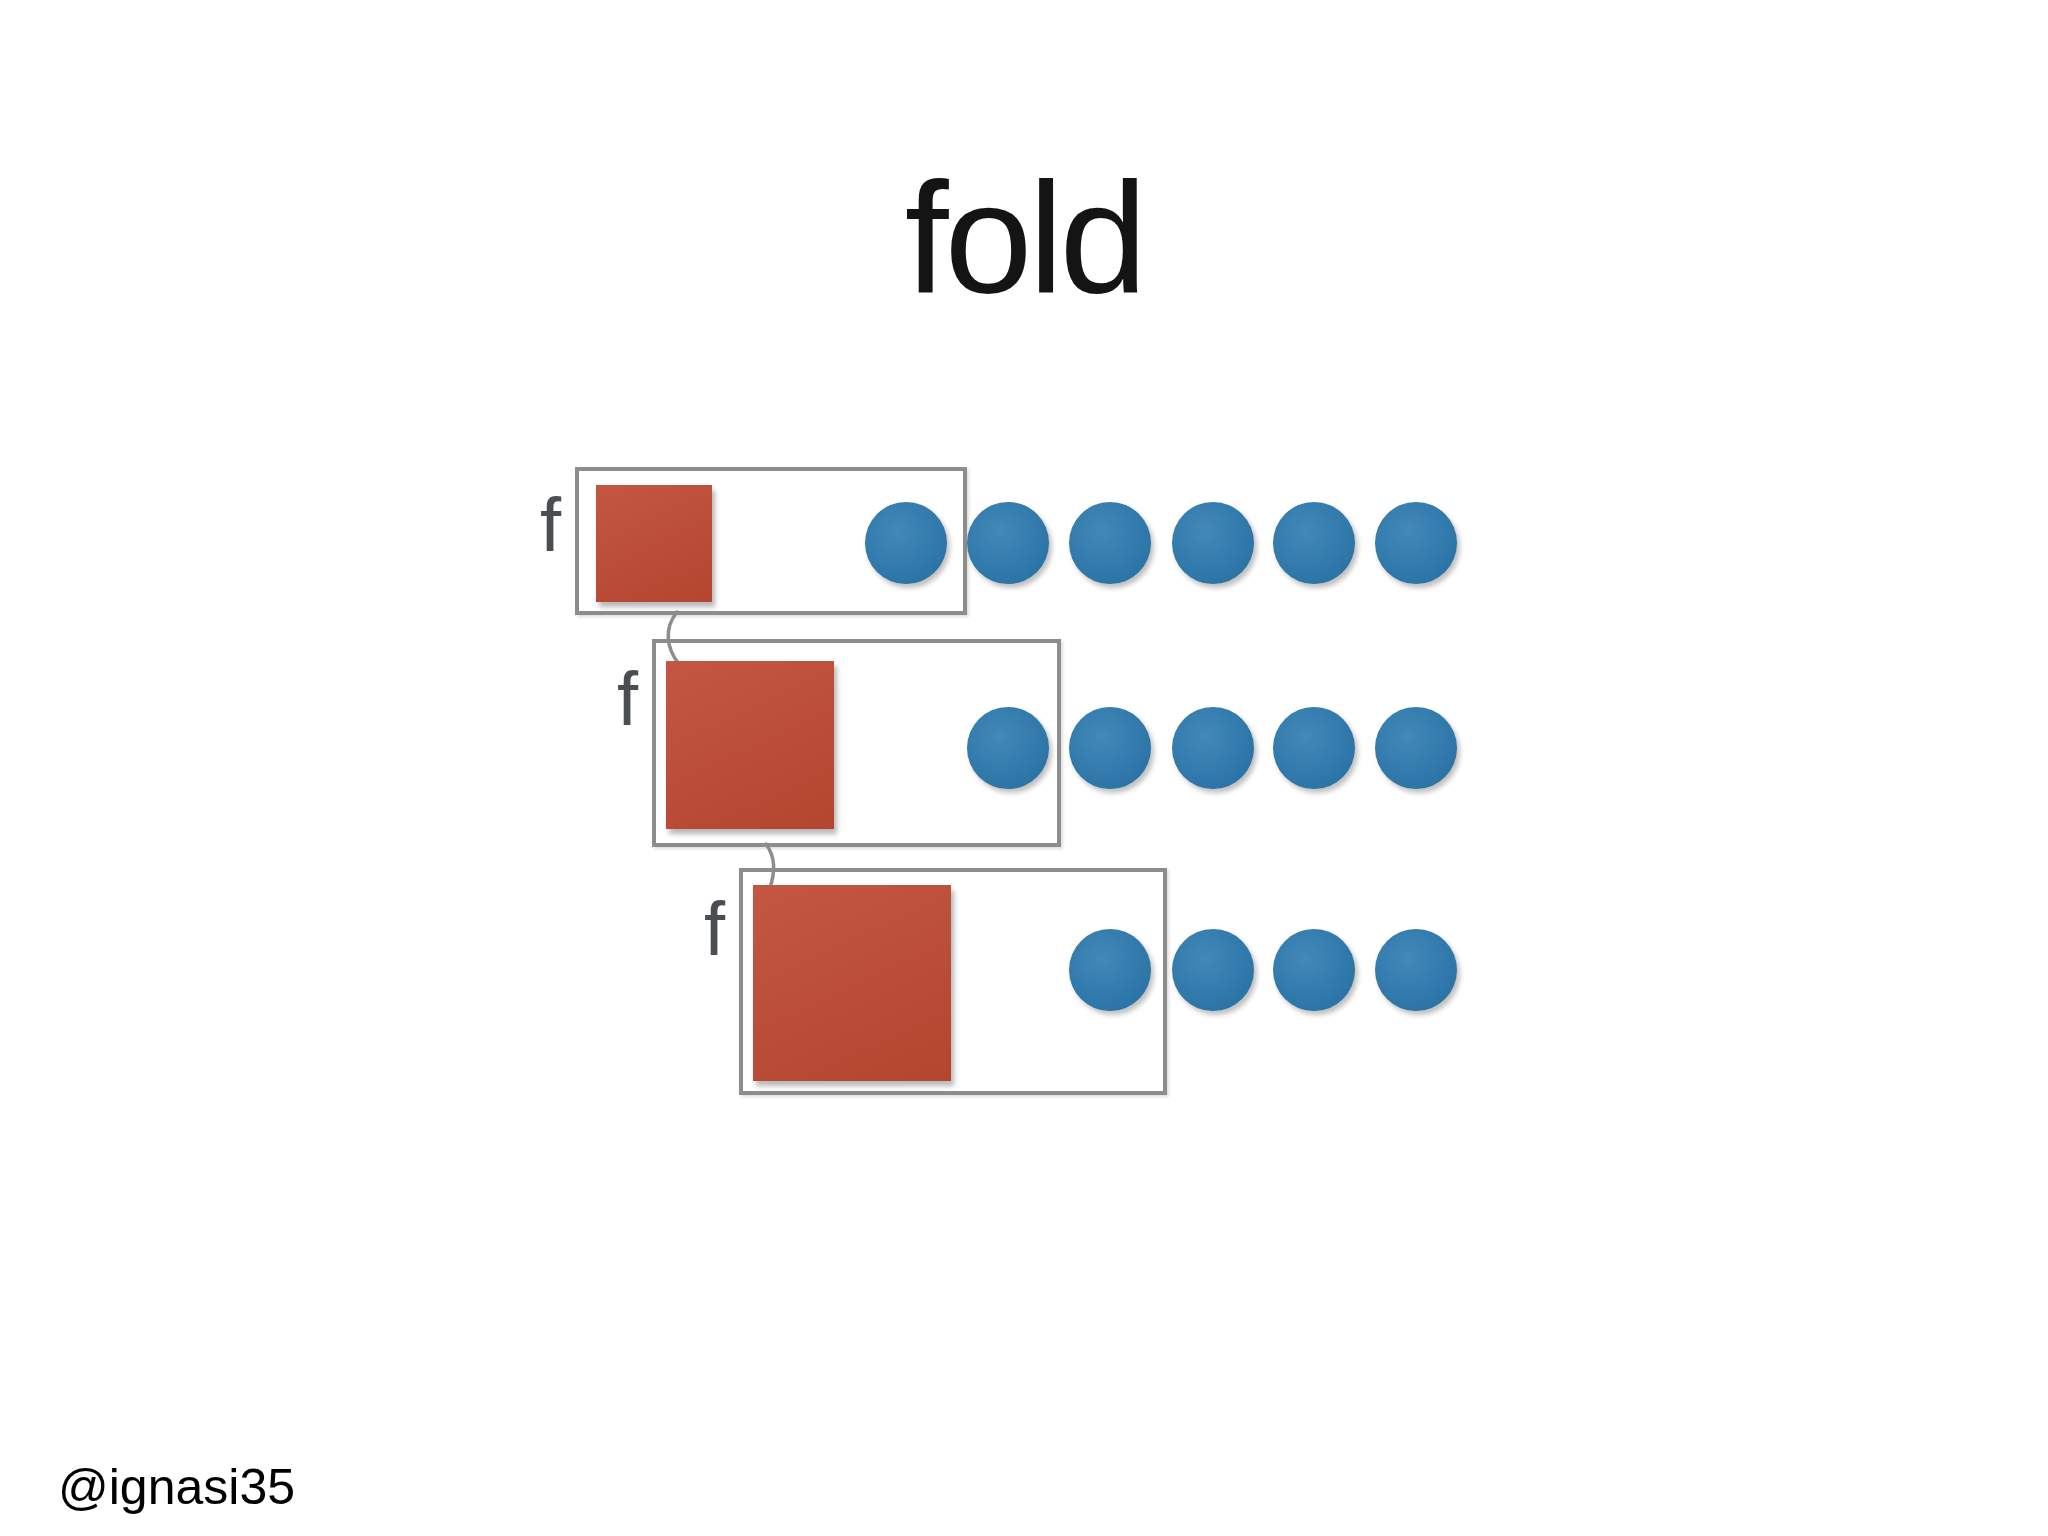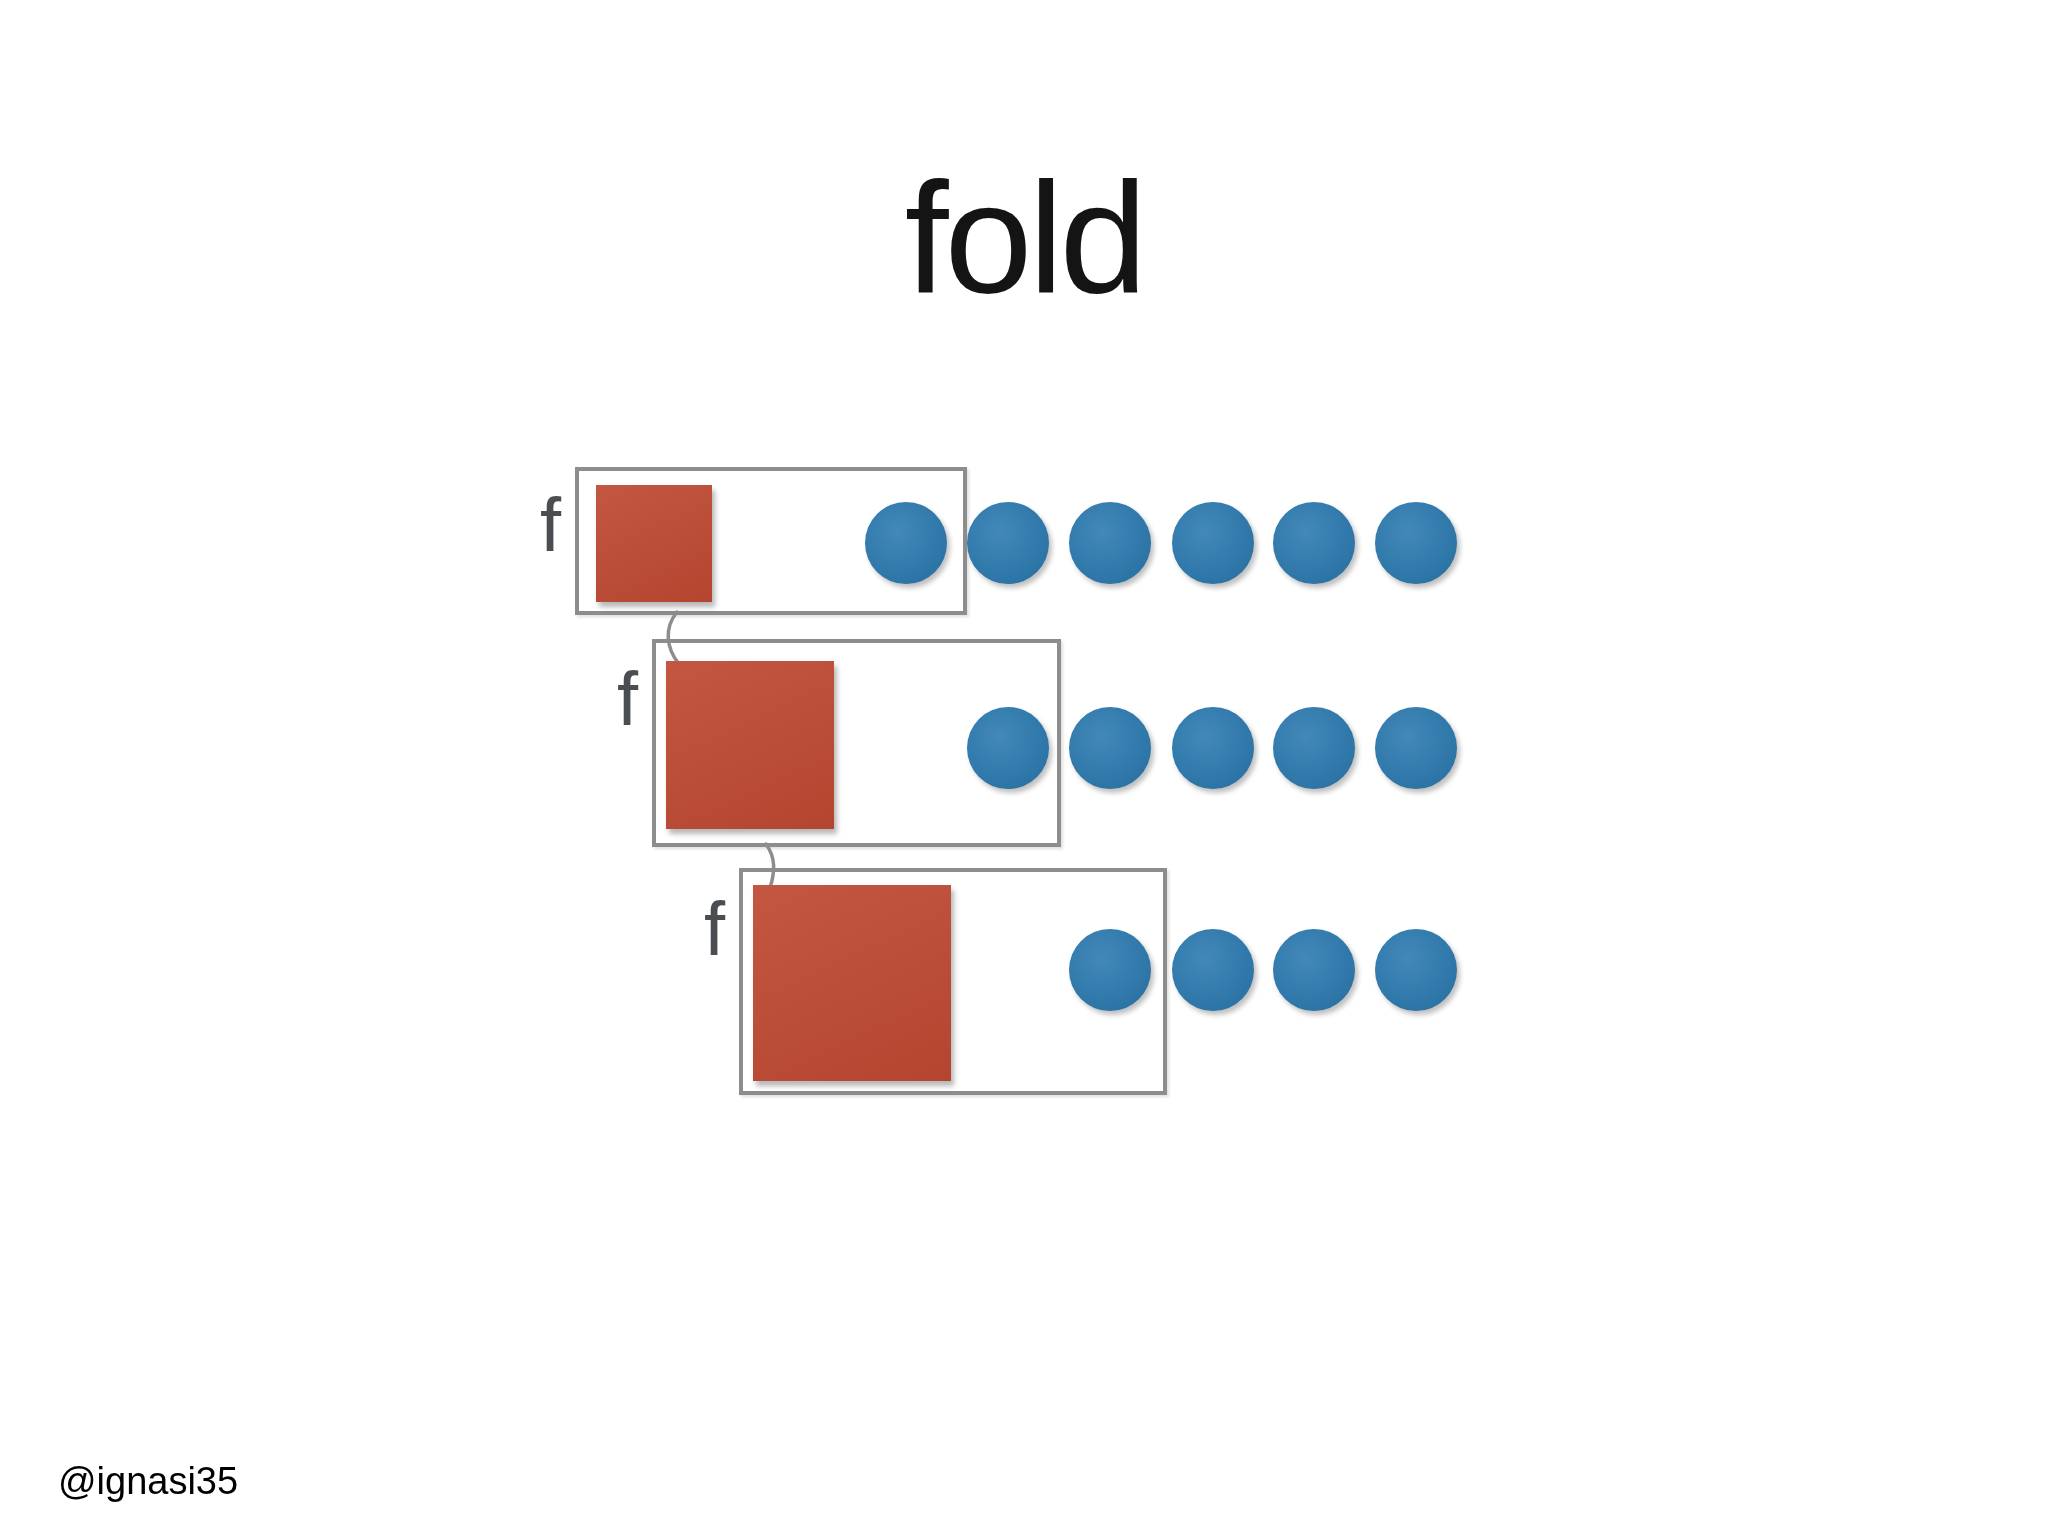--- a/index.html
+++ b/index.html
@@ -24,21 +24,21 @@
     font-size: 158px;
     line-height: 1;
     font-weight: 400;
     letter-spacing: -4px;
     color: var(--title, #141414);
   }
   .attribution {
     position: absolute;
     left: 58px;
     top: 1462px;
-    font-size: 38px;
+    font-size: 50px;
     line-height: 1;
     color: var(--attr, #000000);
   }
   .diagram {
     position: absolute;
     left: 0;
     top: 0;
     width: 2048px;
     height: 1536px;
   }

